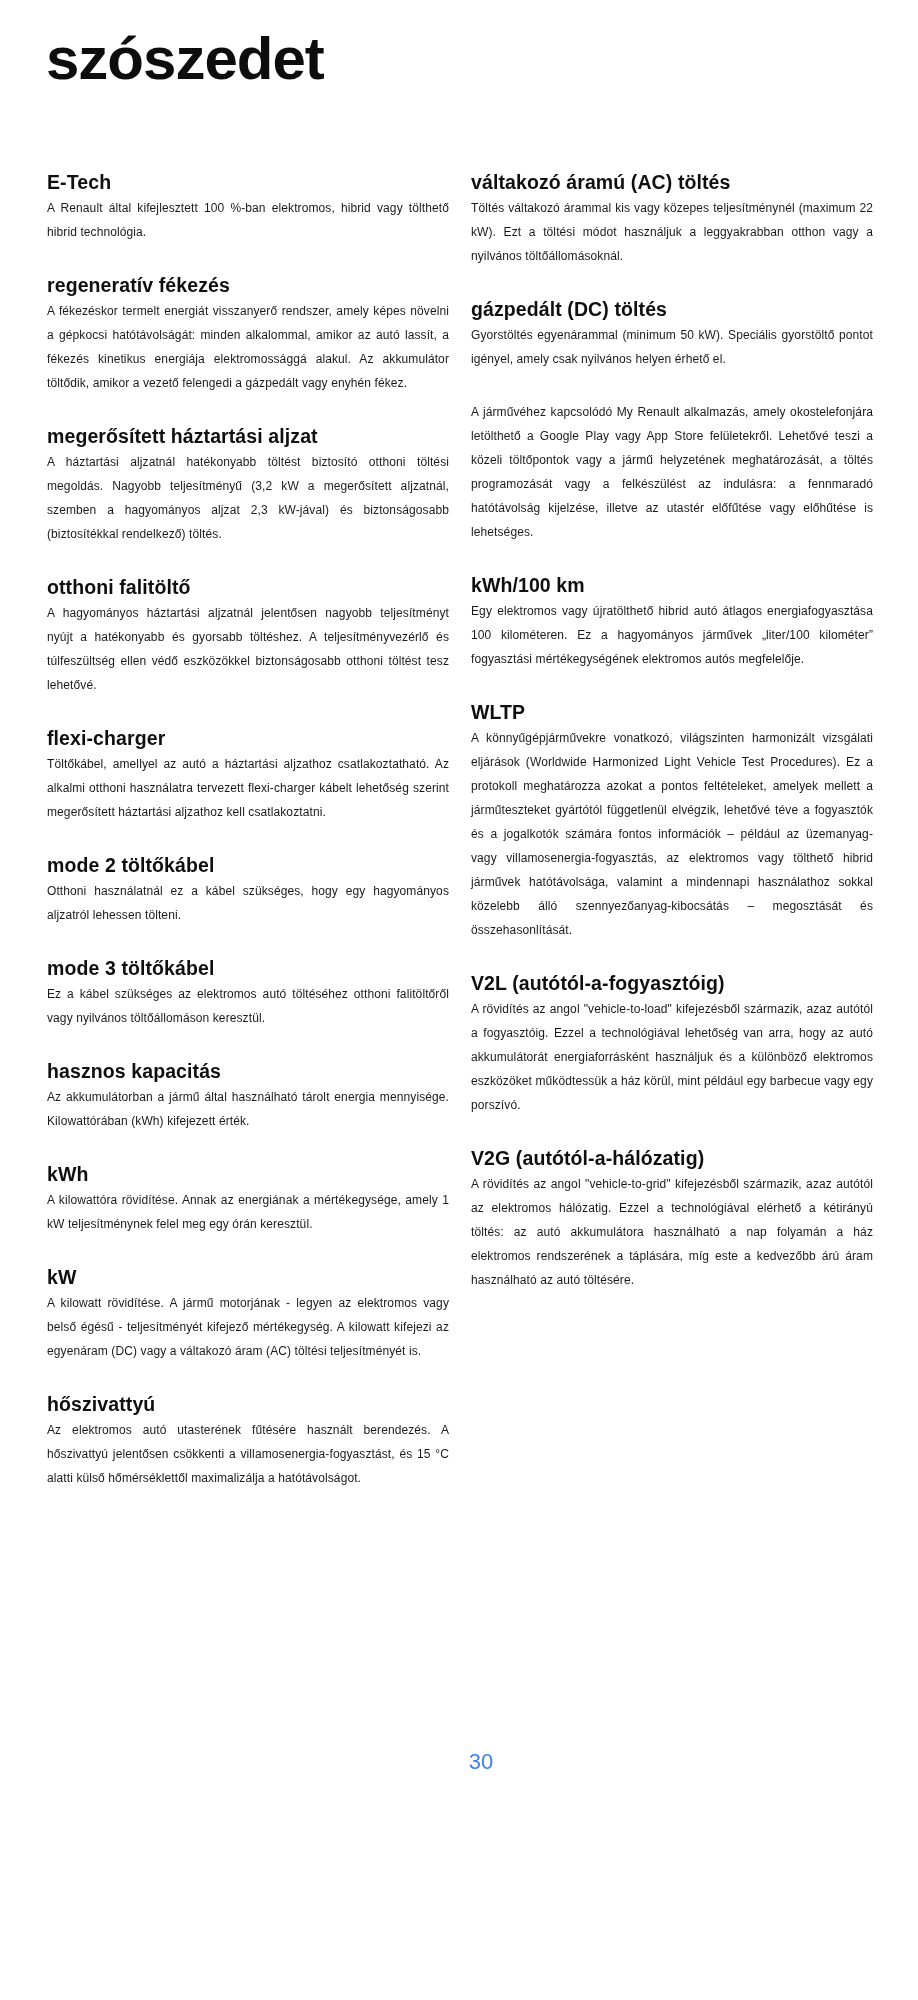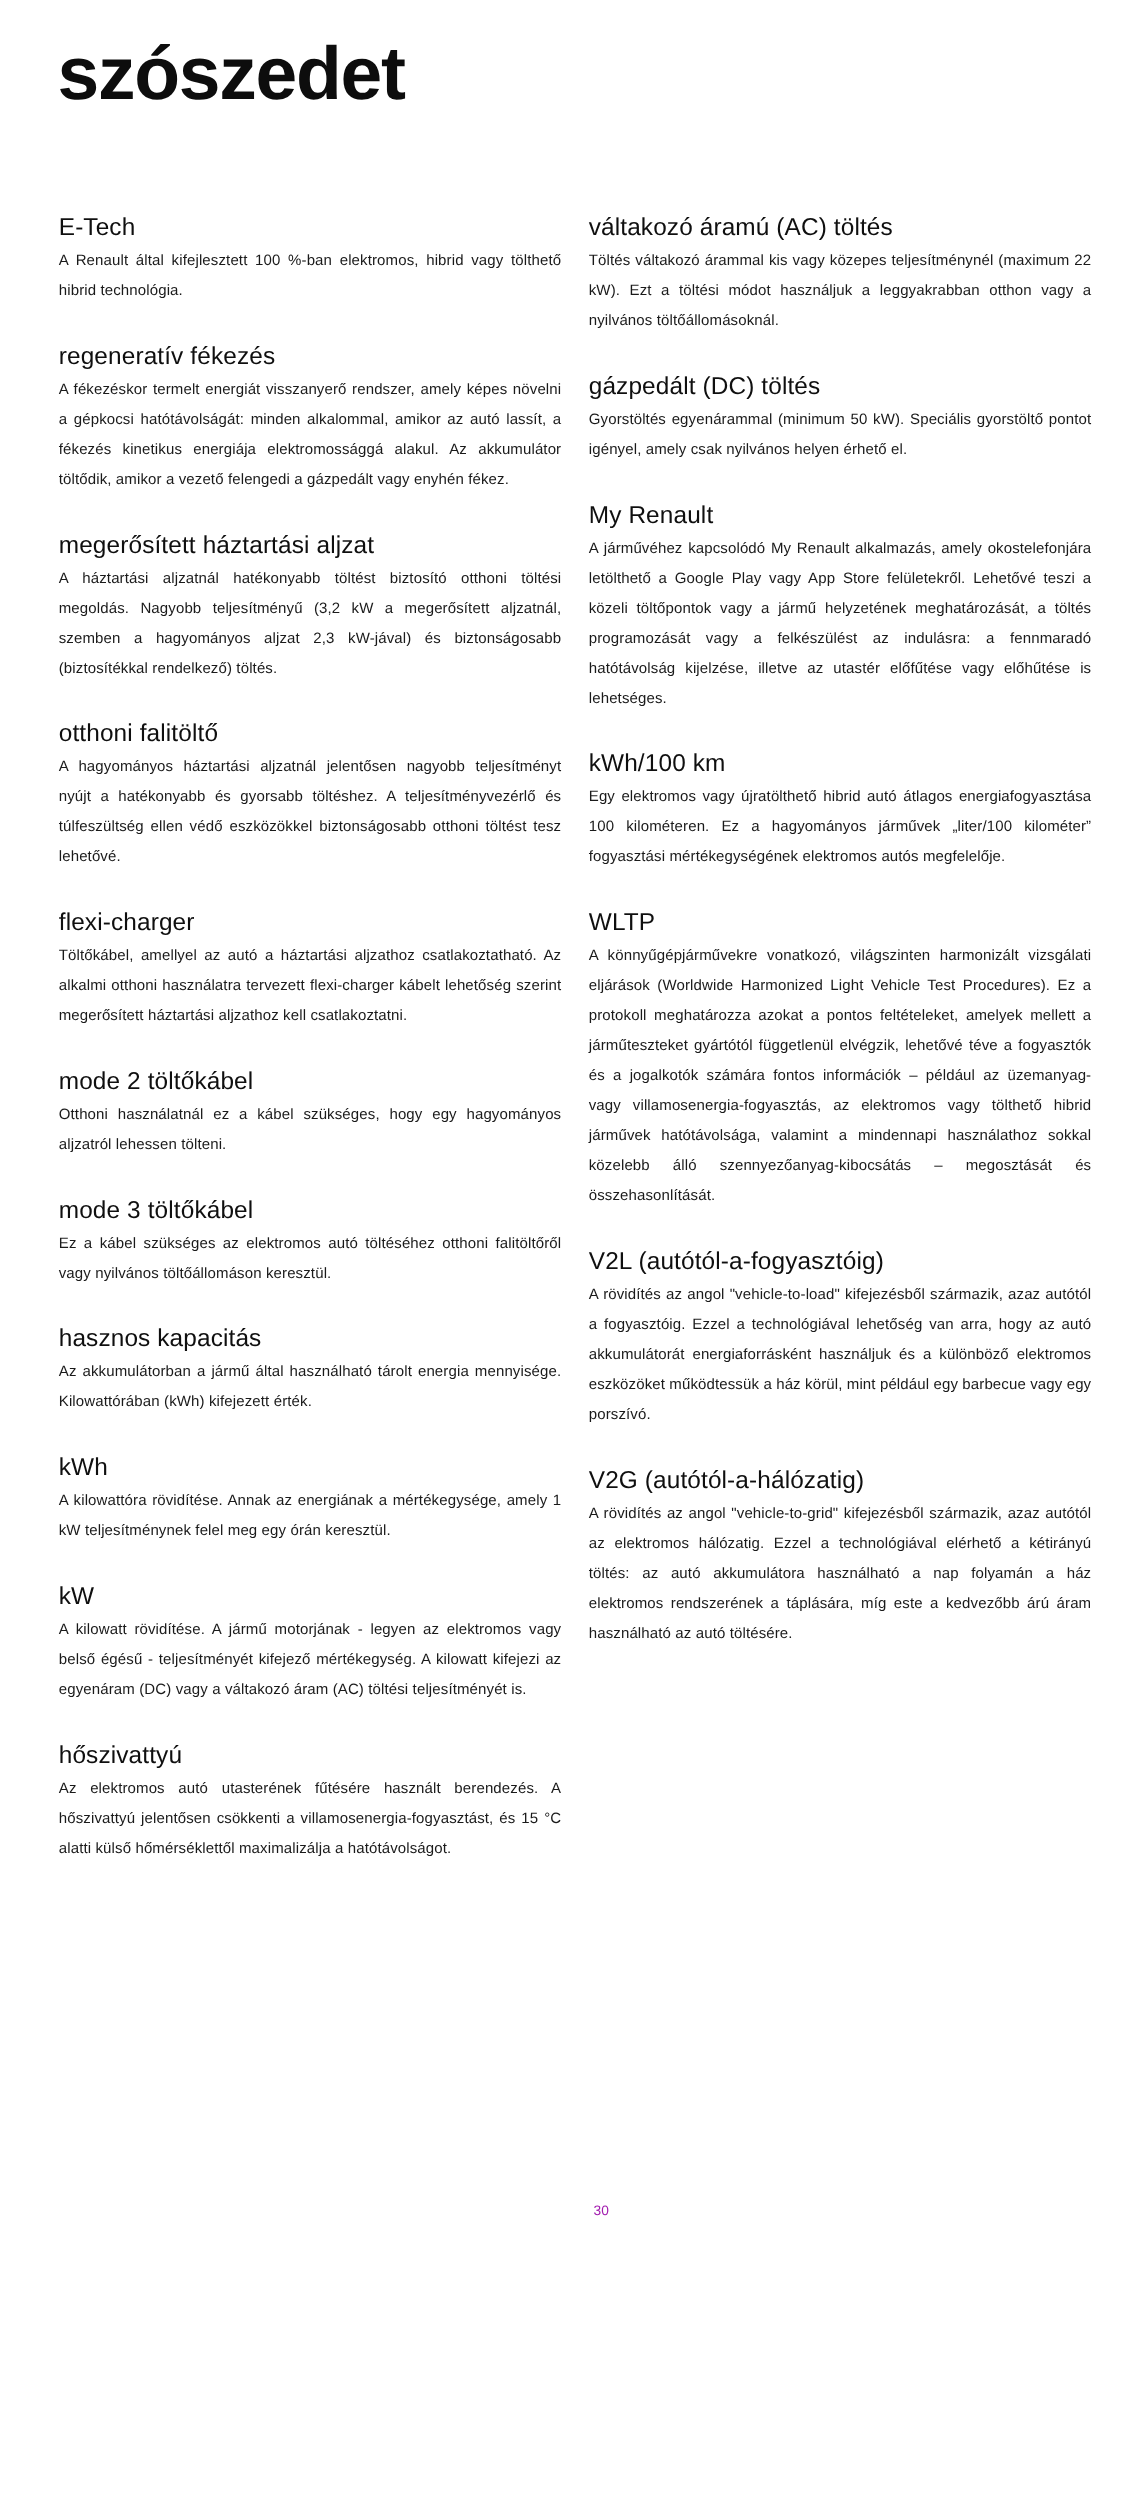--- a/index.html
+++ b/index.html
@@ -27,41 +27,41 @@
     position: absolute;
     top: 170px;
     left: 47px;
     display: flex;
     gap: 22px;
   }
   .col { width: 402px; }
   .entry { margin-bottom: 29px; }
   .entry h3 {
     font-size: 19.5px;
-    font-weight: 400;
+    font-weight: 700;
     line-height: 24px;
     margin-bottom: 2px;
     color: #0f0f0f;
     letter-spacing: 0.1px;
   }
   .entry p {
     font-size: 12px;
     line-height: 24px;
     text-align: justify;
     color: #1a1a1a;
     letter-spacing: 0.1px;
   }
   .page-number {
     position: absolute;
     bottom: 25px;
     left: 0;
     right: 0;
     text-align: center;
-    font-size: 11px;
-    color: #a21caf;
+    font-size: 22px;
+    color: #3b82f6;
     margin-left: 44px;
   }
 </style>
 </head>
 <body>
 
 <div class="page">
   <h1 class="page-title">szószedet</h1>
   <div class="columns">
     <div class="col">
@@ -113,21 +113,20 @@
     <div class="col">
         <section class="entry">
           <h3>váltakozó áramú (AC) töltés</h3>
           <p>Töltés váltakozó árammal kis vagy közepes teljesítménynél (maximum 22 kW). Ezt a töltési módot használjuk a leggyakrabban otthon vagy a nyilvános töltőállomásoknál.</p>
         </section>
         <section class="entry">
           <h3>gázpedált (DC) töltés</h3>
           <p>Gyorstöltés egyenárammal (minimum 50 kW). Speciális gyorstöltő pontot igényel, amely csak nyilvános helyen érhető el.</p>
         </section>
         <section class="entry">
-          <h3>My Renault</h3>
           <p>A járművéhez kapcsolódó My Renault alkalmazás, amely okostelefonjára letölthető a Google Play vagy App Store felületekről. Lehetővé teszi a közeli töltőpontok vagy a jármű helyzetének meghatározását, a töltés programozását vagy a felkészülést az indulásra: a fennmaradó hatótávolság kijelzése, illetve az utastér előfűtése vagy előhűtése is lehetséges.</p>
         </section>
         <section class="entry">
           <h3>kWh/100 km</h3>
           <p>Egy elektromos vagy újratölthető hibrid autó átlagos energiafogyasztása 100 kilométeren. Ez a hagyományos járművek „liter/100 kilométer” fogyasztási mértékegységének elektromos autós megfelelője.</p>
         </section>
         <section class="entry">
           <h3>WLTP</h3>
           <p>A könnyűgépjárművekre vonatkozó, világszinten harmonizált vizsgálati eljárások (Worldwide Harmonized Light Vehicle Test Procedures). Ez a protokoll meghatározza azokat a pontos feltételeket, amelyek mellett a járműteszteket gyártótól függetlenül elvégzik, lehetővé téve a fogyasztók és a jogalkotók számára fontos információk – például az üzemanyag- vagy villamosenergia-fogyasztás, az elektromos vagy tölthető hibrid járművek hatótávolsága, valamint a mindennapi használathoz sokkal közelebb álló szennyezőanyag-kibocsátás – megosztását és összehasonlítását.</p>
         </section>

